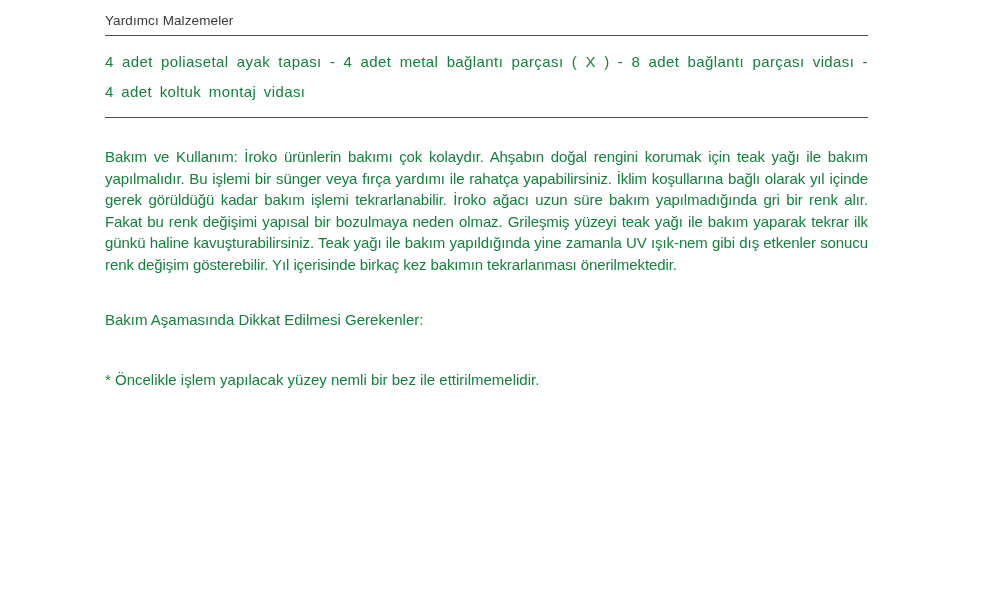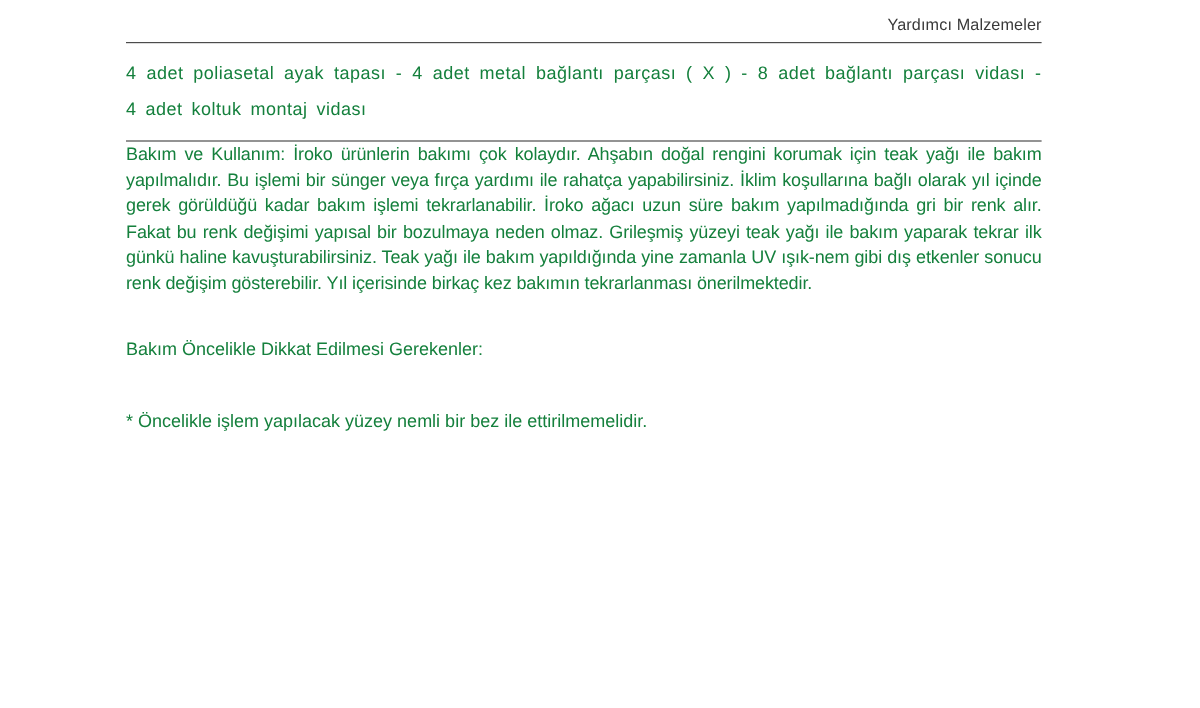--- a/index.html
+++ b/index.html
@@ -20,21 +20,20 @@
     height: 590px;
     padding: 0 132px 0 105px;
   }
   .section-heading {
     font-size: 13.5px;
     font-weight: 400;
     line-height: 17px;
     margin: 0;
     color: #3a3a3a;
     letter-spacing: 0.1px;
-    text-align: right;
   }
   .heading-materials { margin-top: 12px; }
   .heading-cleaning  { margin-top: 14px; }
   .rule {
     border: none;
     border-top: 1px solid #4c4c4c;
     margin: 0;
   }
   .rule-materials { margin-top: 6px; }
   .rule-cleaning  { margin-top: 10px; }
@@ -49,20 +48,21 @@
     line-height: 30px;
     text-align: justify;
     text-align-last: left;
     word-spacing: 3px;
     letter-spacing: 0.4px;
   }
   .intro-paragraph {
     margin-top: 18px;
   }
   .care-paragraph {
+    margin-top: 28px;
     text-align: justify;
     text-align-last: left;
     letter-spacing: -0.1px;
   }
   .attention-heading {
     margin-top: 34px;
   }
   .bullet {
     margin-top: 38px;
   }
@@ -74,17 +74,17 @@
 
   <section>
     <h2 class="section-heading heading-materials">Yardımcı Malzemeler</h2>
     <hr class="rule rule-materials">
     <p class="materials-body">4 adet poliasetal ayak tapası - 4 adet metal bağlantı parçası ( X ) - 8 adet bağlantı parçası vidası - 4 adet koltuk montaj vidası</p>
   </section>
 
   <section>
     <hr class="rule rule-cleaning">
     <p class="care-paragraph">Bakım ve Kullanım: İroko ürünlerin bakımı çok kolaydır. Ahşabın doğal rengini korumak için teak yağı ile bakım yapılmalıdır. Bu işlemi bir sünger veya fırça yardımı ile rahatça yapabilirsiniz. İklim koşullarına bağlı olarak yıl içinde gerek görüldüğü kadar bakım işlemi tekrarlanabilir. İroko ağacı uzun süre bakım yapılmadığında gri bir renk alır. Fakat bu renk değişimi yapısal bir bozulmaya neden olmaz. Grileşmiş yüzeyi teak yağı ile bakım yaparak tekrar ilk günkü haline kavuşturabilirsiniz. Teak yağı ile bakım yapıldığında yine zamanla UV ışık-nem gibi dış etkenler sonucu renk değişim gösterebilir. Yıl içerisinde birkaç kez bakımın tekrarlanması önerilmektedir.</p>
-    <p class="attention-heading">Bakım Öncelikle Dikkat Edilmesi Gerekenler:</p>
+    <p class="attention-heading">Bakım Aşamasında Dikkat Edilmesi Gerekenler:</p>
     <p class="bullet">* Öncelikle işlem yapılacak yüzey nemli bir bez ile ettirilmemelidir.</p>
   </section>
 
 </div>
 
 </body></html>

